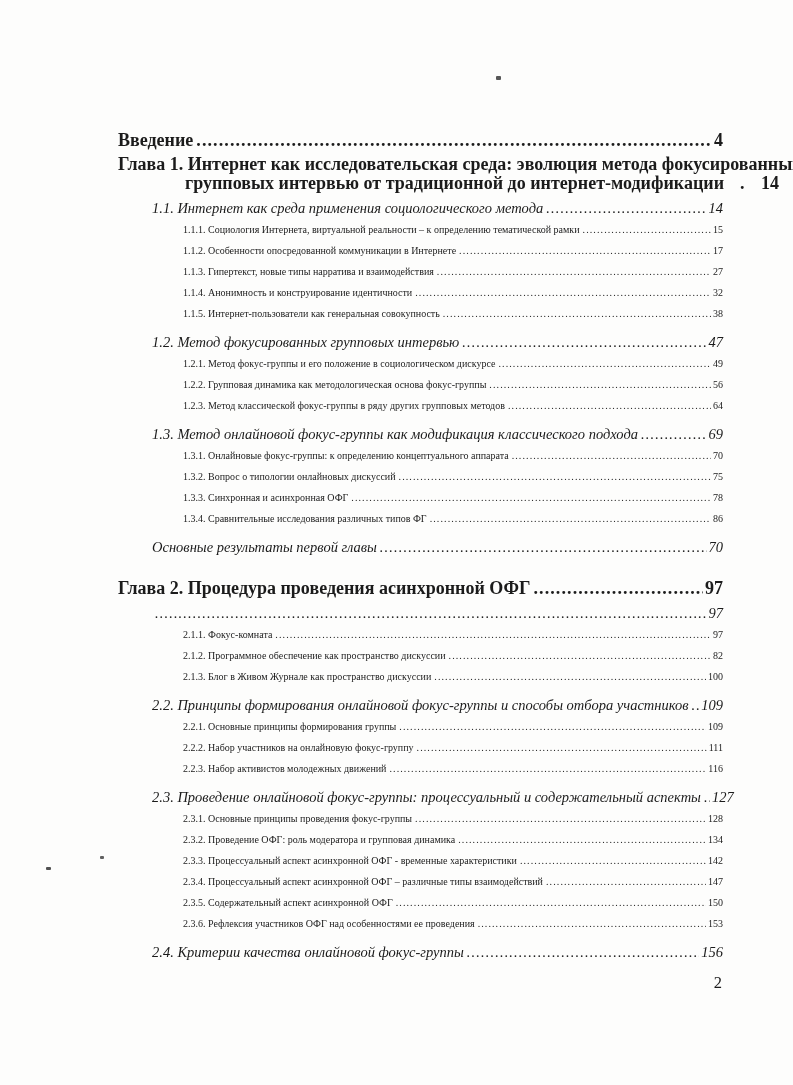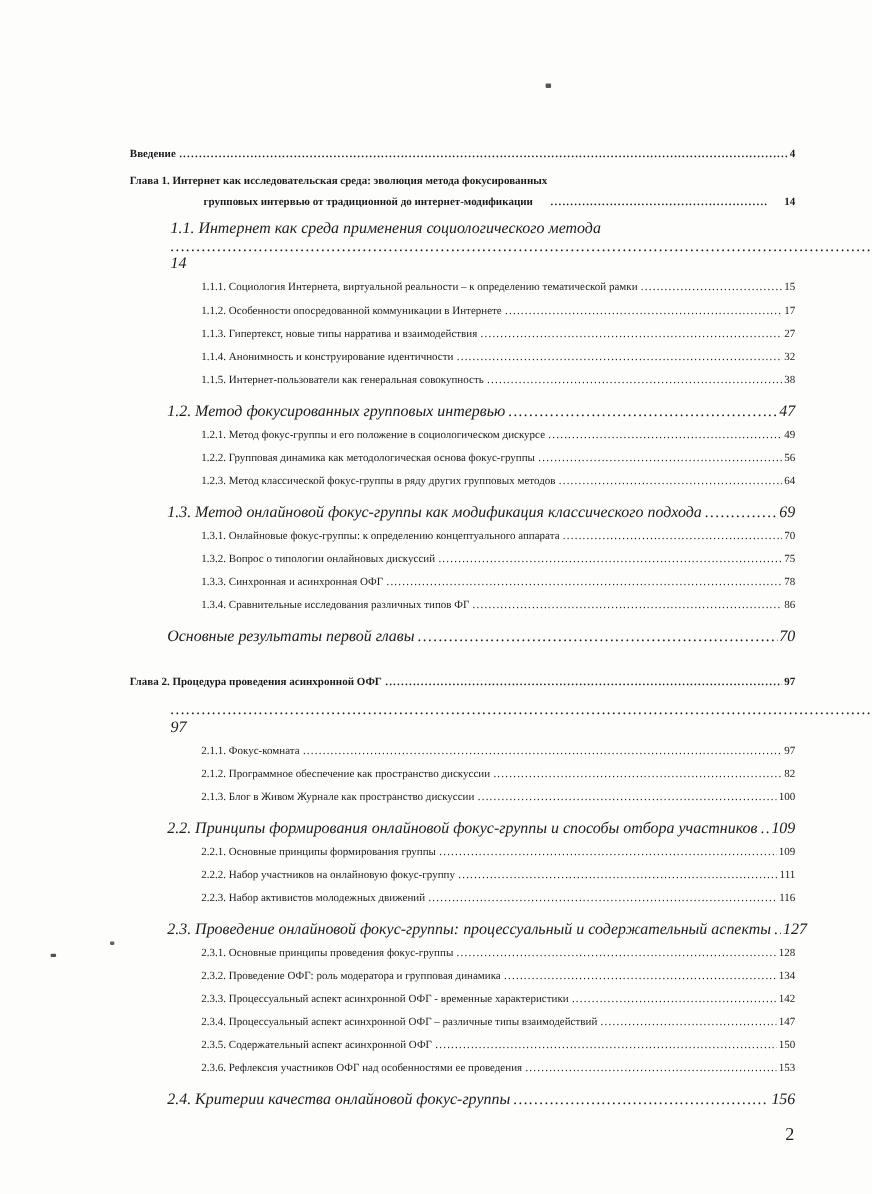--- a/index.html
+++ b/index.html
@@ -17,24 +17,24 @@
   .row { display: flex; align-items: baseline; }
   .lvl-sub {
     font-size: 10px; line-height: 15px;
     margin-top: 6px; padding-left: 65px;
   }
   .lvl-section {
     font-style: italic; font-size: 14.5px; line-height: 16px;
     margin-top: 13px; padding-left: 34px;
   }
   .lvl-chapter {
-    font-weight: bold; font-size: 10px; line-height: 19px;
+    font-weight: bold; font-size: 18px; line-height: 19px;
     margin-top: 5px; padding-left: 0;
   }
-  .lvl-chapter + .lvl-section { margin-top: 7px; flex-direction: column; }
+  .lvl-chapter + .lvl-section { margin-top: 7px; }
   .lvl-section + .lvl-chapter { margin-top: 24px; }
   .chap-cont { margin-top: 0; padding-left: 67px; gap: 13px; }
   #toc > .row:first-child { margin-top: 0; }
   .txt { white-space: nowrap; flex: 0 0 auto; }
   .dots {
     flex: 1 1 auto; min-width: 6px;
     overflow: hidden; white-space: nowrap;
     margin-left: 3px; margin-right: 2px;
   }
   .dots::after {

